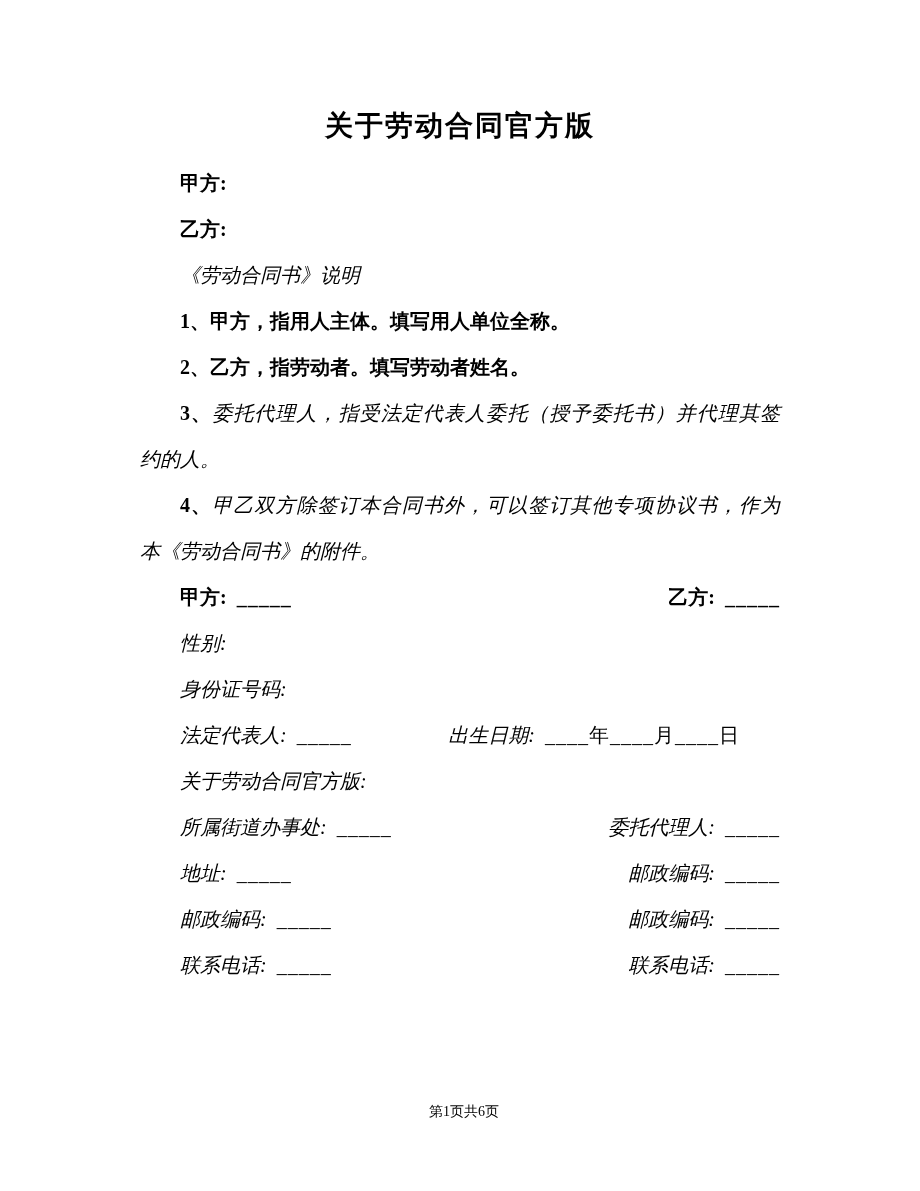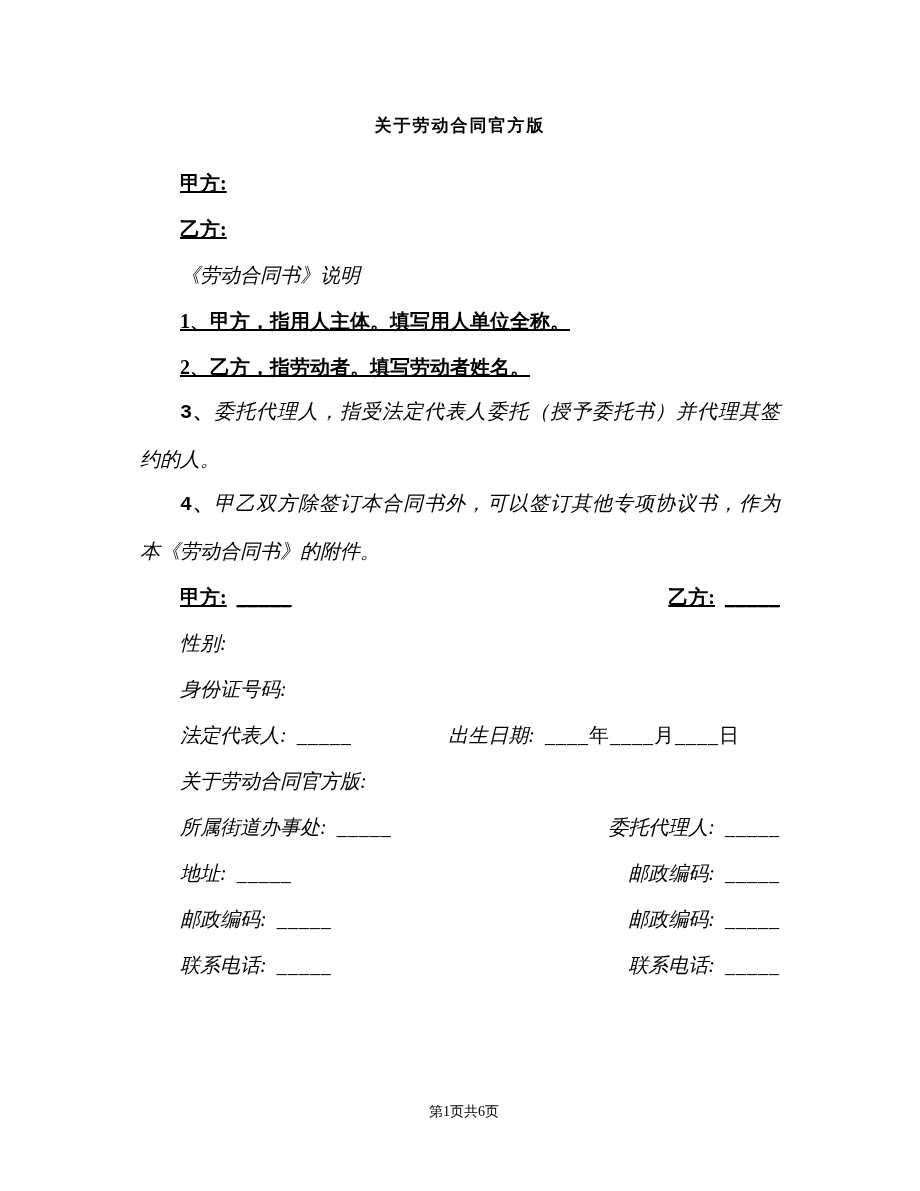--- a/index.html
+++ b/index.html
@@ -13,39 +13,38 @@
     overflow: hidden;
     box-sizing: border-box;
   }
   .content {
     padding: 0 140px;
   }
   .title {
     padding-top: 106px;
     line-height: 40px;
     text-align: center;
-    font-size: 17px;
+    font-size: 28px;
     font-weight: bold;
     letter-spacing: 2px;
   }
   .body-start { margin-top: 14px; }
   .line {
     font-size: 20px;
     line-height: 46px;
     white-space: nowrap;
   }
   .indent { padding-left: 40px; }
-  .bold { font-weight: bold; text-decoration: underline; }
+  .bold { font-weight: bold; }
   .kai { font-style: italic; }
   .num { font-weight: bold; font-style: normal; }
   .justify-first {
     white-space: normal;
     text-align: justify;
     text-align-last: justify;
-    font-family: Liberation Mono, monospace;
   }
   .row {
     display: flex;
     justify-content: space-between;
     align-items: flex-end;
     font-size: 20px;
     line-height: 46px;
   }
   .row .cell { white-space: nowrap; }
   .row.birth-row { padding-right: 40px; }

